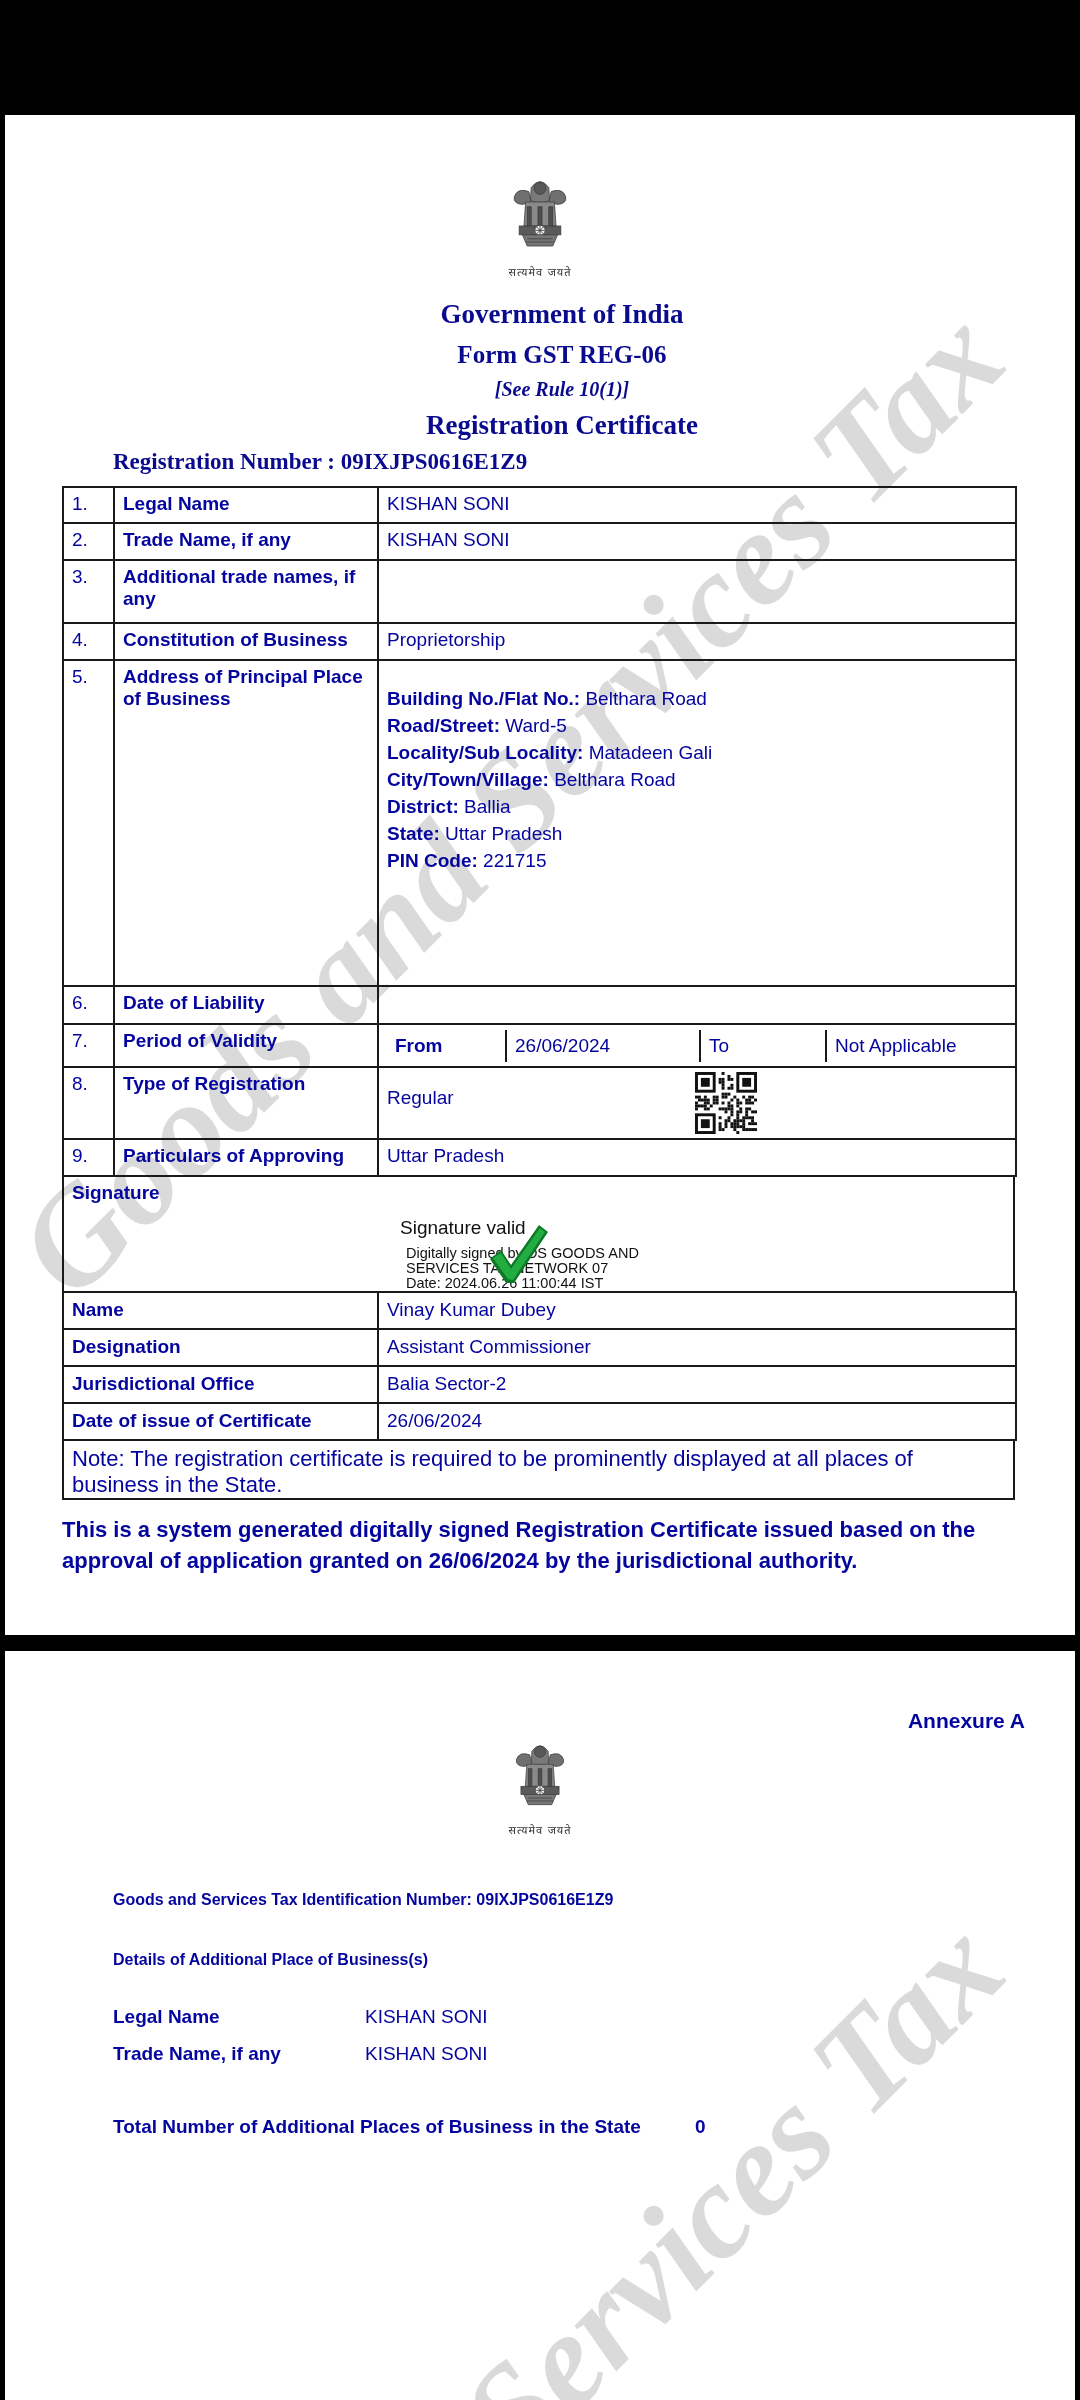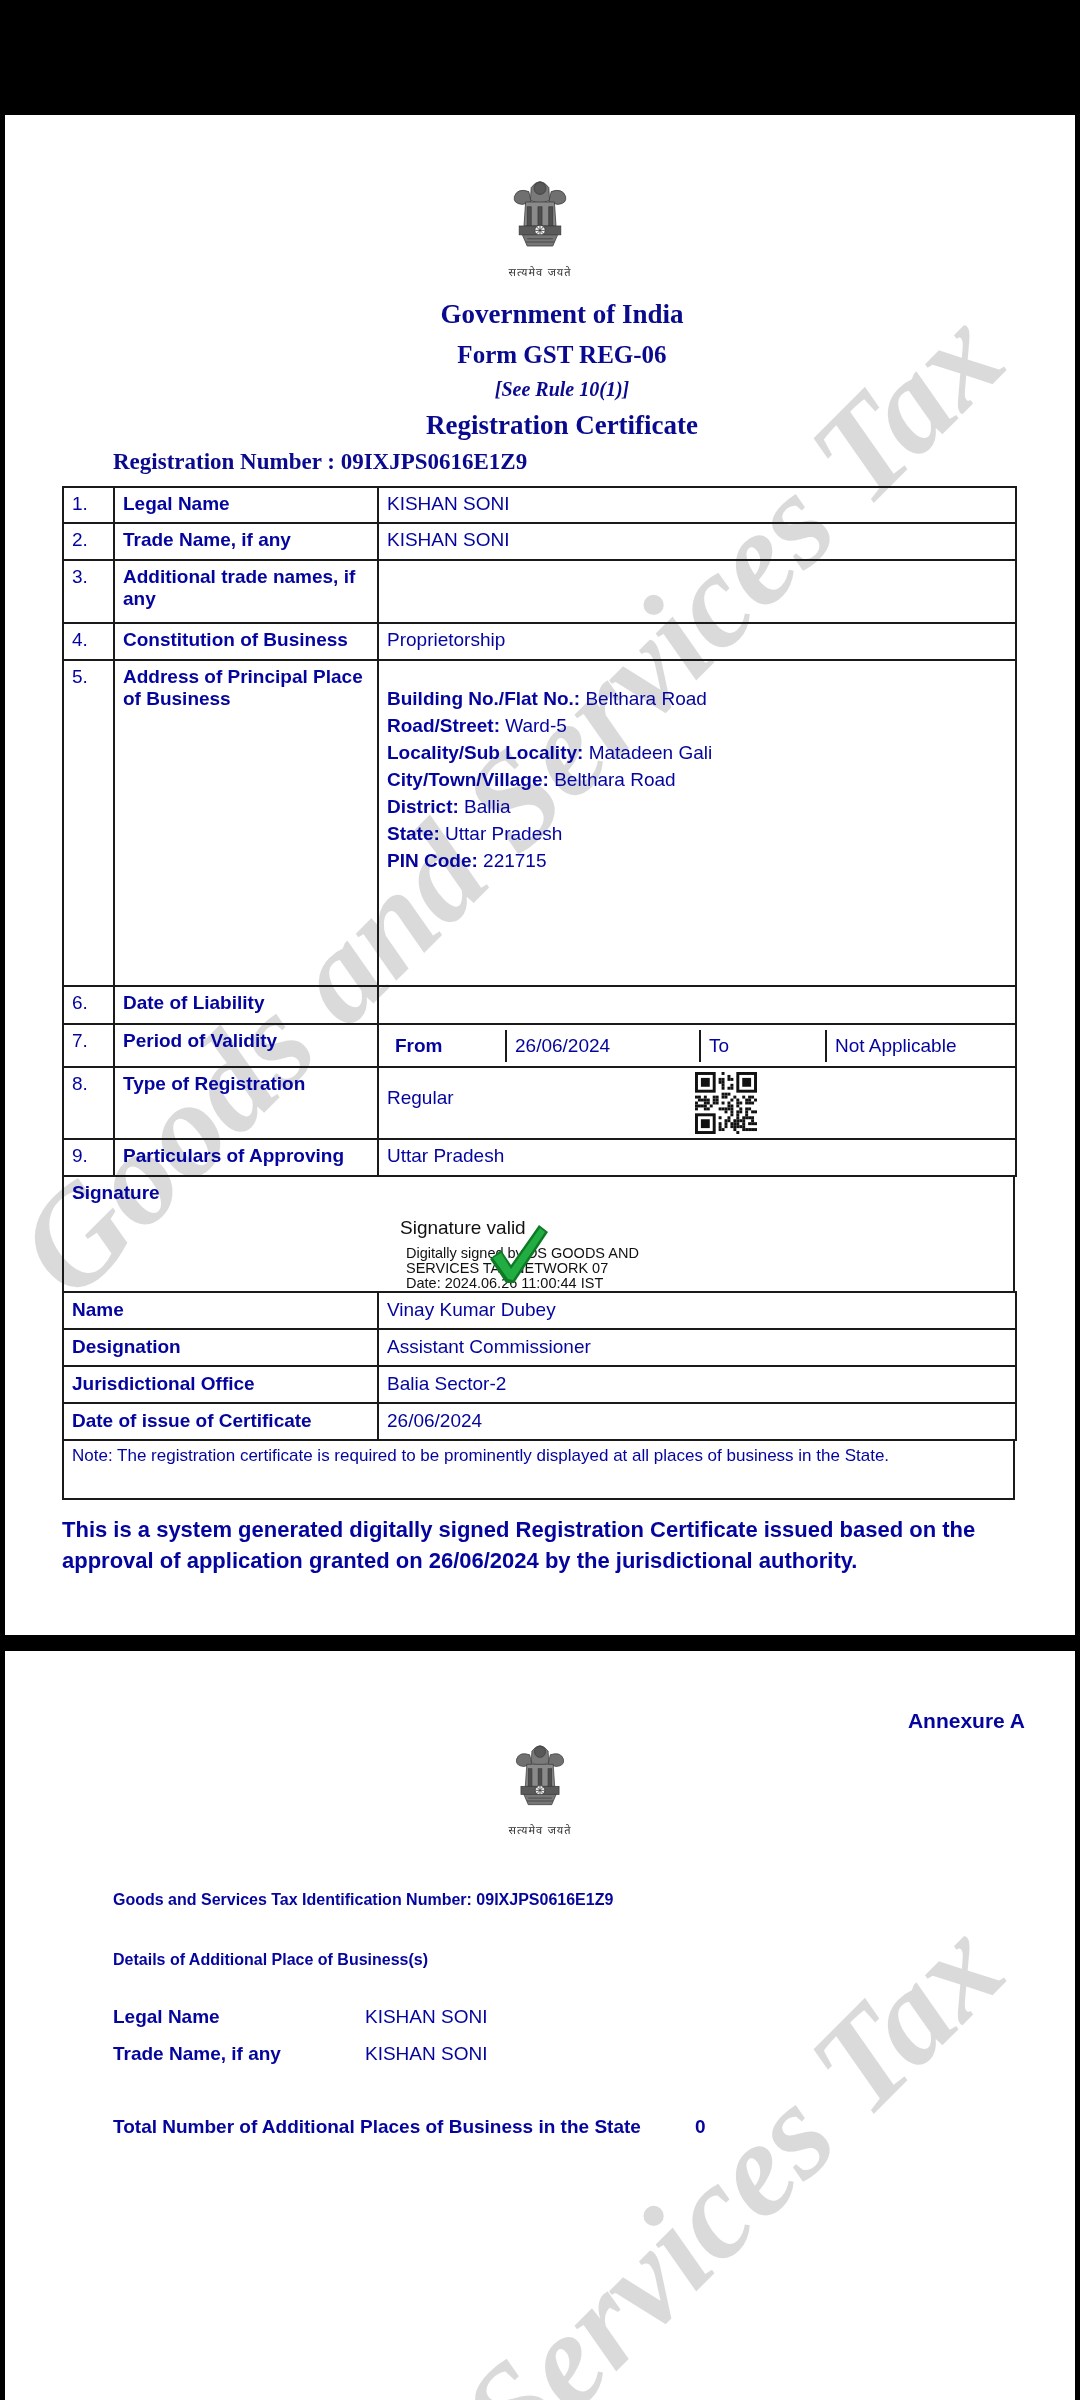--- a/index.html
+++ b/index.html
@@ -78,21 +78,21 @@
   }
   .sig-check{position:absolute;left:420px;top:46px;z-index:2;}
   
   table.info{border-collapse:collapse;width:953px;margin-top:-2px;table-layout:fixed;}
   table.info td{border:2px solid var(--border);padding:6px 8px;vertical-align:top;}
   td.ilbl{width:299px;font-weight:bold;}
   td.ival{width:606px;}
   
   .notebox{
     border:2px solid var(--border);margin-top:-2px;height:47px;padding:5px 8px;
-    color:var(--blue);font-size:17px;
+    color:var(--blue);font-size:22px;
   }
   
   .footer-par{
     margin:14px 0 0 57px;width:956px;color:var(--blue);font-weight:bold;
     font-size:22px;line-height:31px;
   }
   
   .annexure{
     position:absolute;top:58px;right:50px;color:var(--blue);font-weight:bold;
     font-size:21px;

